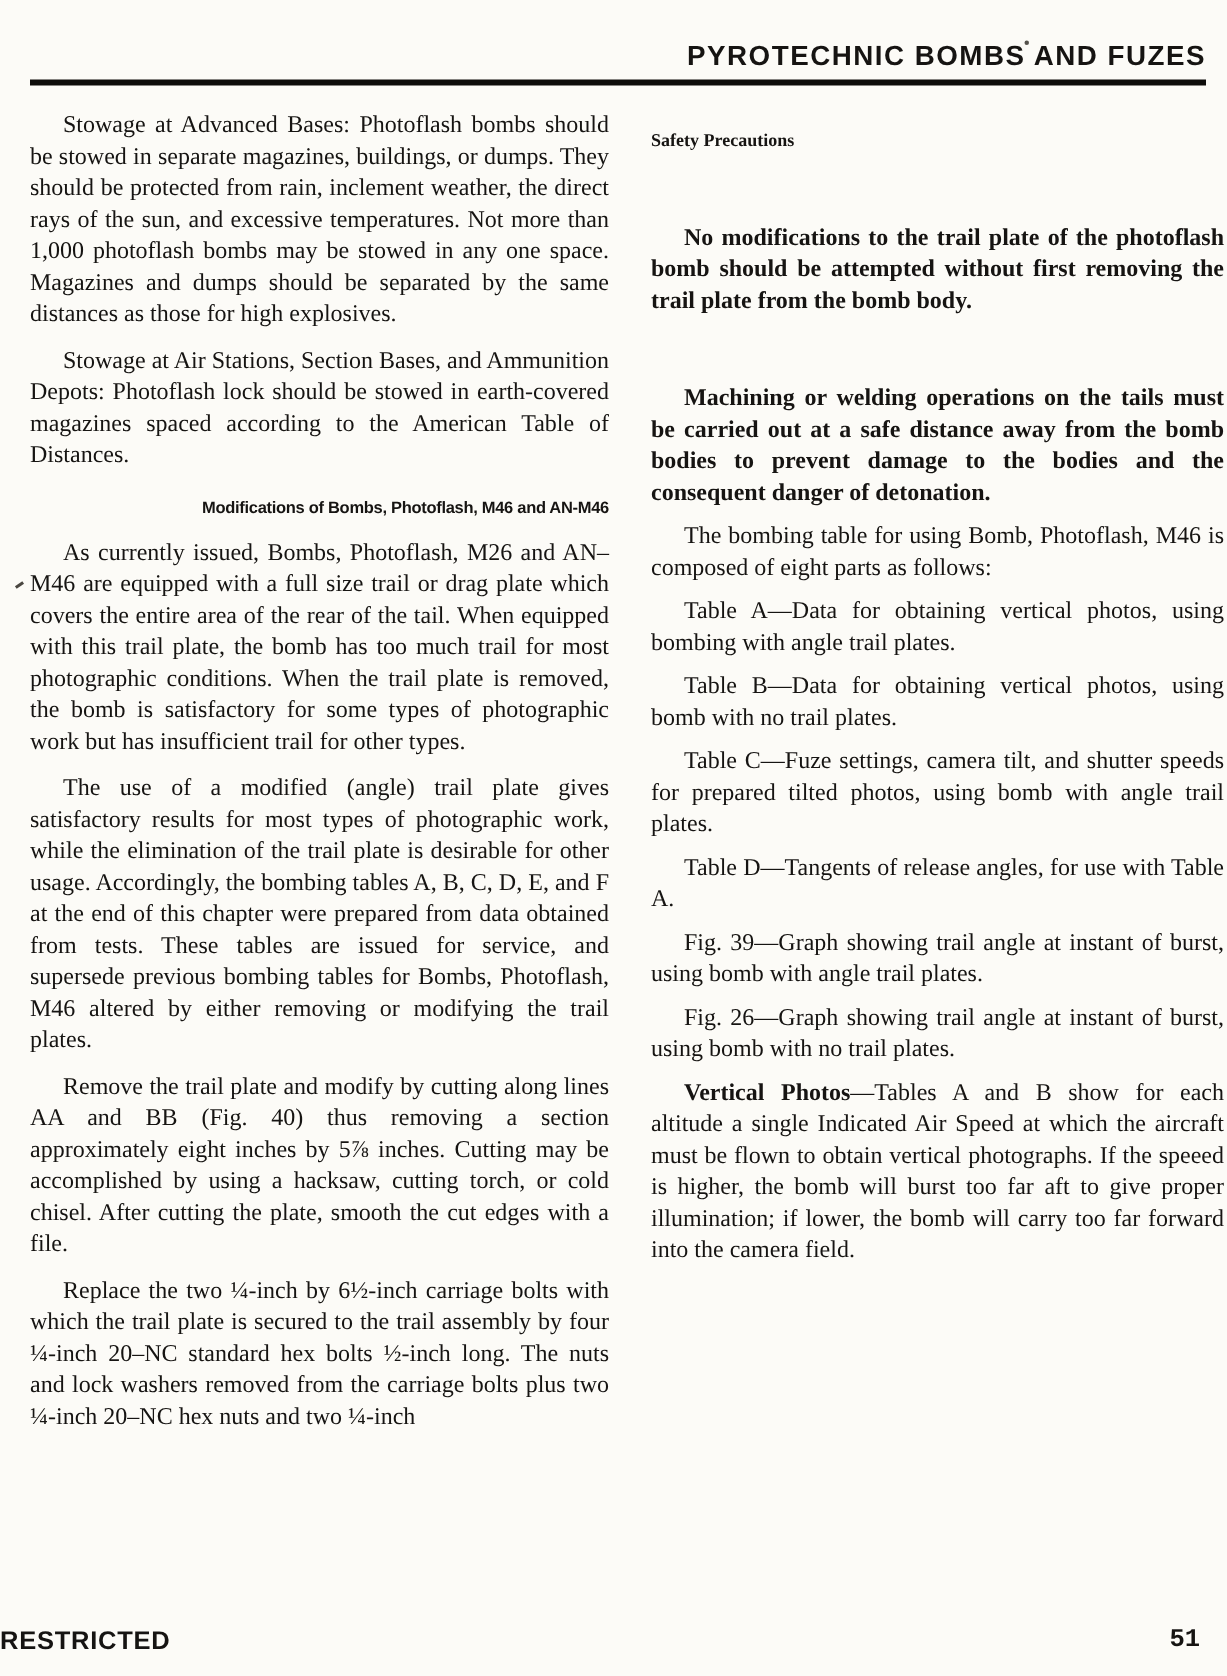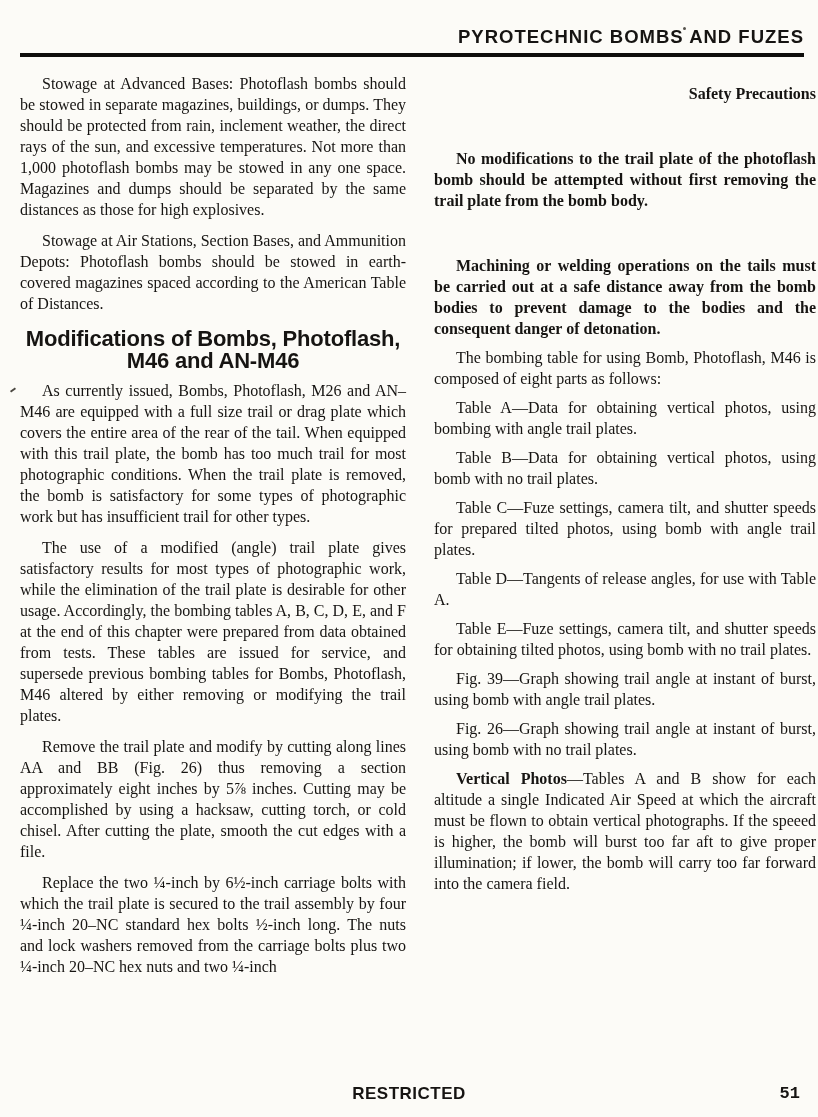--- a/index.html
+++ b/index.html
@@ -42,42 +42,42 @@
   }
   .col-left  { flex: 0 0 386px; width: 386px; }
   .col-right { flex: 0 0 382px; width: 382px; }
   p { margin: 0 0 10px 0; text-indent: 22px; }
   .col-right p { margin-bottom: 8px; }
   p.noindent { text-indent: 0; }
   .bold-p { font-weight: 700; margin-top: 44px; }
   .h-sans {
     font-family: "Liberation Sans", sans-serif;
     font-weight: 700;
-    font-size: 22px;
+    font-size: 11px;
     letter-spacing: -0.2px;
     line-height: 22px;
-    text-align: center;
+    text-align: right;
     margin: 14px 0 8px 0;
   }
   .h-serif-center {
-    text-align: right;
+    text-align: left;
     font-weight: 700;
-    font-size: 16px;
+    font-size: 12px;
     margin: 10px 0 8px 0;
   }
   .footer {
     position: absolute;
     left: 0; right: 0;
     bottom: 13px;
     height: 20px;
   }
   .footer-restricted {
     position: absolute;
     left: 0; right: 0;
-    text-align: center;
+    text-align: left;
     font-family: "Liberation Sans", sans-serif;
     font-weight: 700;
     font-size: 17px;
     letter-spacing: 0.5px;
   }
   .footer-page {
     position: absolute;
     right: 18px; top: 0;
     font-family: Liberation Mono, monospace;
     font-weight: 700;
@@ -105,38 +105,37 @@
 
   <div class="header">
     <span class="header-title">PYROTECHNIC BOMBS AND FUZES</span>
     <div class="header-rule"></div>
   </div>
 
   <div class="columns">
 
     <div class="col col-left">
       <p>Stowage at Advanced Bases: Photoflash bombs should be stowed in separate magazines, buildings, or dumps. They should be protected from rain, inclement weather, the direct rays of the sun, and excessive temperatures. Not more than 1,000 photoflash bombs may be stowed in any one space. Magazines and dumps should be separated by the same distances as those for high explosives.</p>
-      <p>Stowage at Air Stations, Section Bases, and Ammunition Depots: Photoflash bombs should be stowed in earth-covered magazines spaced according to the American Table of Distances.</p>
+      <p>Stowage at Air Stations, Section Bases, and Ammunition Depots: Photoflash lock should be stowed in earth-covered magazines spaced according to the American Table of Distances.</p>
       <div class="h-sans">Modifications of Bombs, Photoflash, M46 and AN-M46</div>
       <p>As currently issued, Bombs, Photoflash, M26 and AN–M46 are equipped with a full size trail or drag plate which covers the entire area of the rear of the tail. When equipped with this trail plate, the bomb has too much trail for most photographic conditions. When the trail plate is removed, the bomb is satisfactory for some types of photographic work but has insufficient trail for other types.</p>
       <p>The use of a modified (angle) trail plate gives satisfactory results for most types of photographic work, while the elimination of the trail plate is desirable for other usage. Accordingly, the bombing tables A, B, C, D, E, and F at the end of this chapter were prepared from data obtained from tests. These tables are issued for service, and supersede previous bombing tables for Bombs, Photoflash, M46 altered by either removing or modifying the trail plates.</p>
-      <p>Remove the trail plate and modify by cutting along lines AA and BB (Fig. 26) thus removing a section approximately eight inches by 5⅞ inches. Cutting may be accomplished by using a hacksaw, cutting torch, or cold chisel. After cutting the plate, smooth the cut edges with a file.</p>
+      <p>Remove the trail plate and modify by cutting along lines AA and BB (Fig. 40) thus removing a section approximately eight inches by 5⅞ inches. Cutting may be accomplished by using a hacksaw, cutting torch, or cold chisel. After cutting the plate, smooth the cut edges with a file.</p>
       <p>Replace the two ¼-inch by 6½-inch carriage bolts with which the trail plate is secured to the trail assembly by four ¼-inch 20–NC standard hex bolts ½-inch long. The nuts and lock washers removed from the carriage bolts plus two ¼-inch 20–NC hex nuts and two ¼-inch</p>
     </div>
 
     <div class="col col-right">
       <div class="h-serif-center">Safety Precautions</div>
       <p class="bold-p">No modifications to the trail plate of the photoflash bomb should be attempted without first removing the trail plate from the bomb body.</p>
       <p class="bold-p">Machining or welding operations on the tails must be carried out at a safe distance away from the bomb bodies to prevent damage to the bodies and the consequent danger of detonation.</p>
       <p>The bombing table for using Bomb, Photoflash, M46 is composed of eight parts as follows:</p>
       <p>Table A—Data for obtaining vertical photos, using bombing with angle trail plates.</p>
       <p>Table B—Data for obtaining vertical photos, using bomb with no trail plates.</p>
       <p>Table C—Fuze settings, camera tilt, and shutter speeds for prepared tilted photos, using bomb with angle trail plates.</p>
       <p>Table D—Tangents of release angles, for use with Table A.</p>
-      <p>Table E—Fuze settings, camera tilt, and shutter speeds for obtaining tilted photos, using bomb with no trail plates.</p>
       <p>Fig. 39—Graph showing trail angle at instant of burst, using bomb with angle trail plates.</p>
       <p>Fig. 26—Graph showing trail angle at instant of burst, using bomb with no trail plates.</p>
       <p><span class="bold-p">Vertical Photos</span><span>—Tables A and B show for each altitude a single Indicated Air Speed at which the aircraft must be flown to obtain vertical photographs. If the speeed is higher, the bomb will burst too far aft to give proper illumination; if lower, the bomb will carry too far forward into the camera field.</span></p>
     </div>
 
   </div>
 
   <div class="footer">
     <div class="footer-restricted">RESTRICTED</div>
     <div class="footer-page">51</div>

